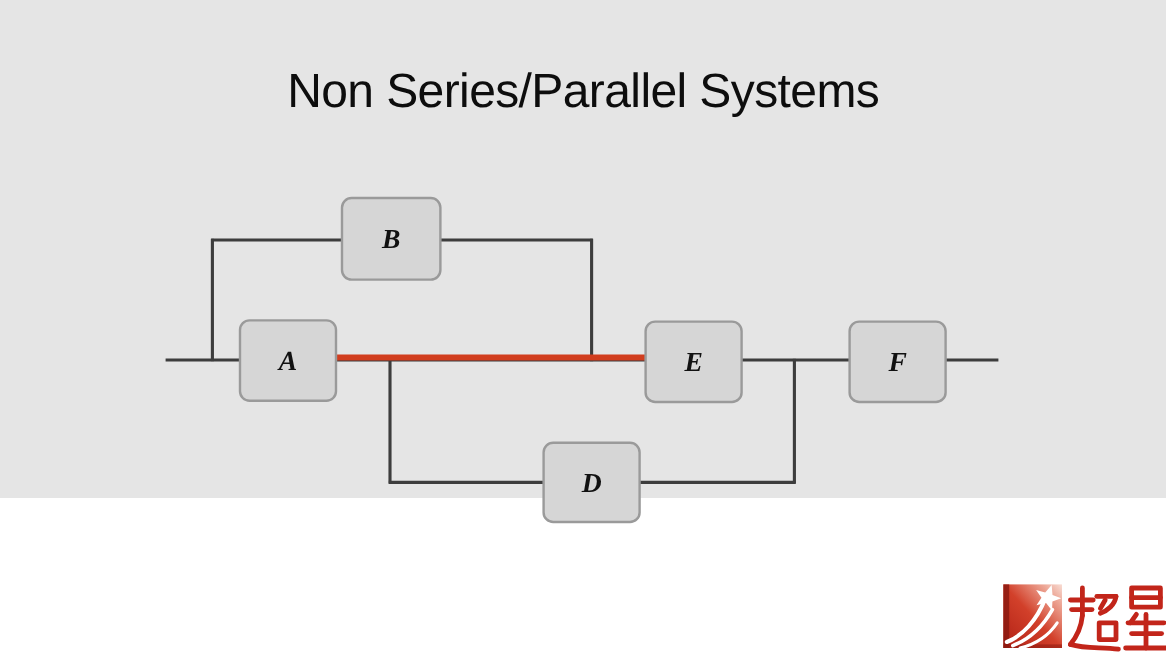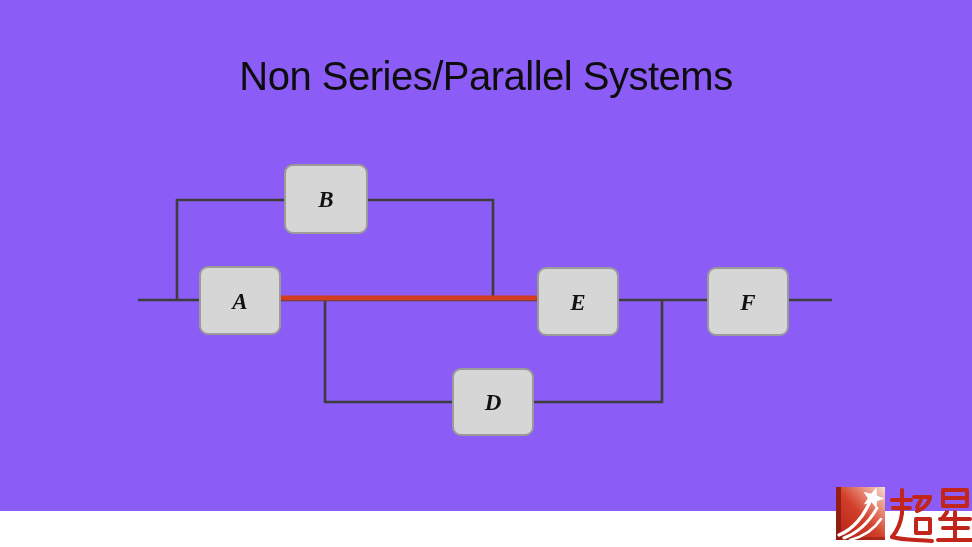--- a/index.html
+++ b/index.html
@@ -7,22 +7,22 @@
     padding: 0;
     background: #ffffff;
     width: 972px;
     height: 547px;
     overflow: hidden;
     font-family: "Liberation Sans", sans-serif;
   }
   .stage {
     position: relative;
     width: 972px;
-    height: 511px;
-    background: #8b5cf6;
+    height: 415px;
+    background: #e5e5e5;
   }
   .slide-title {
     position: absolute;
     top: 54px;
     left: 0;
     width: 100%;
     margin: 0;
     text-align: center;
     font-family: "Liberation Sans", sans-serif;
     font-size: 40px;

